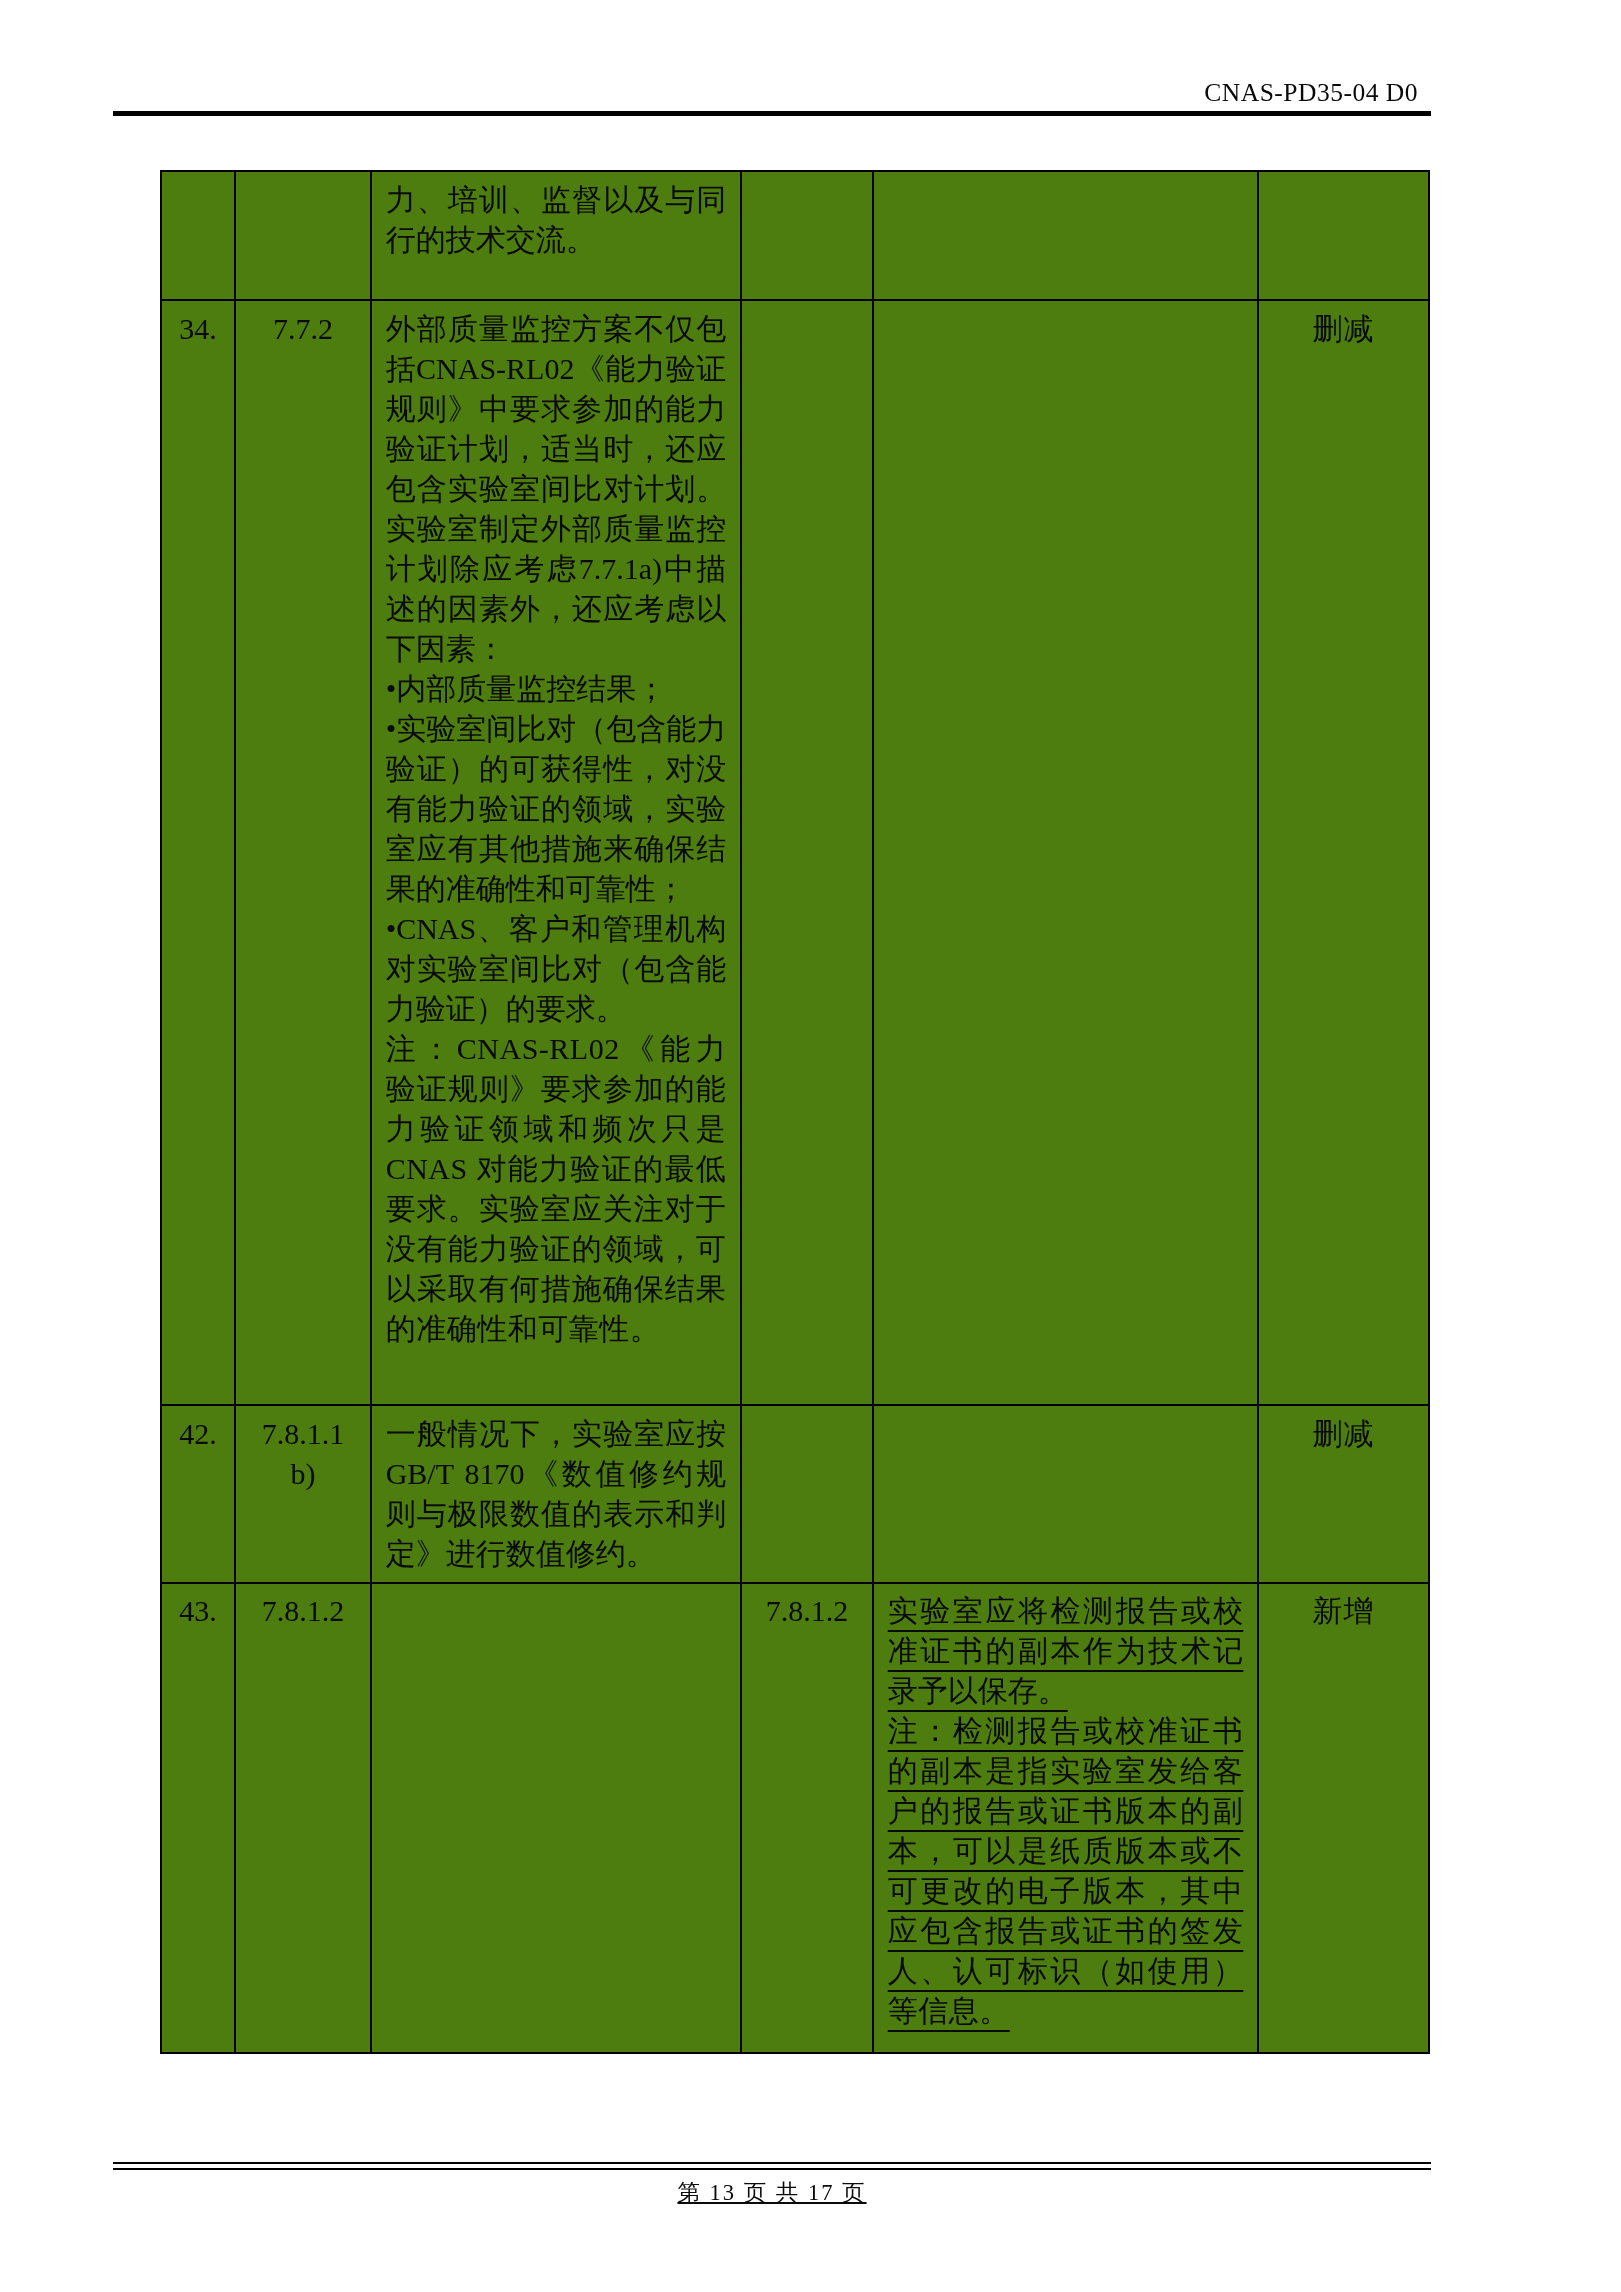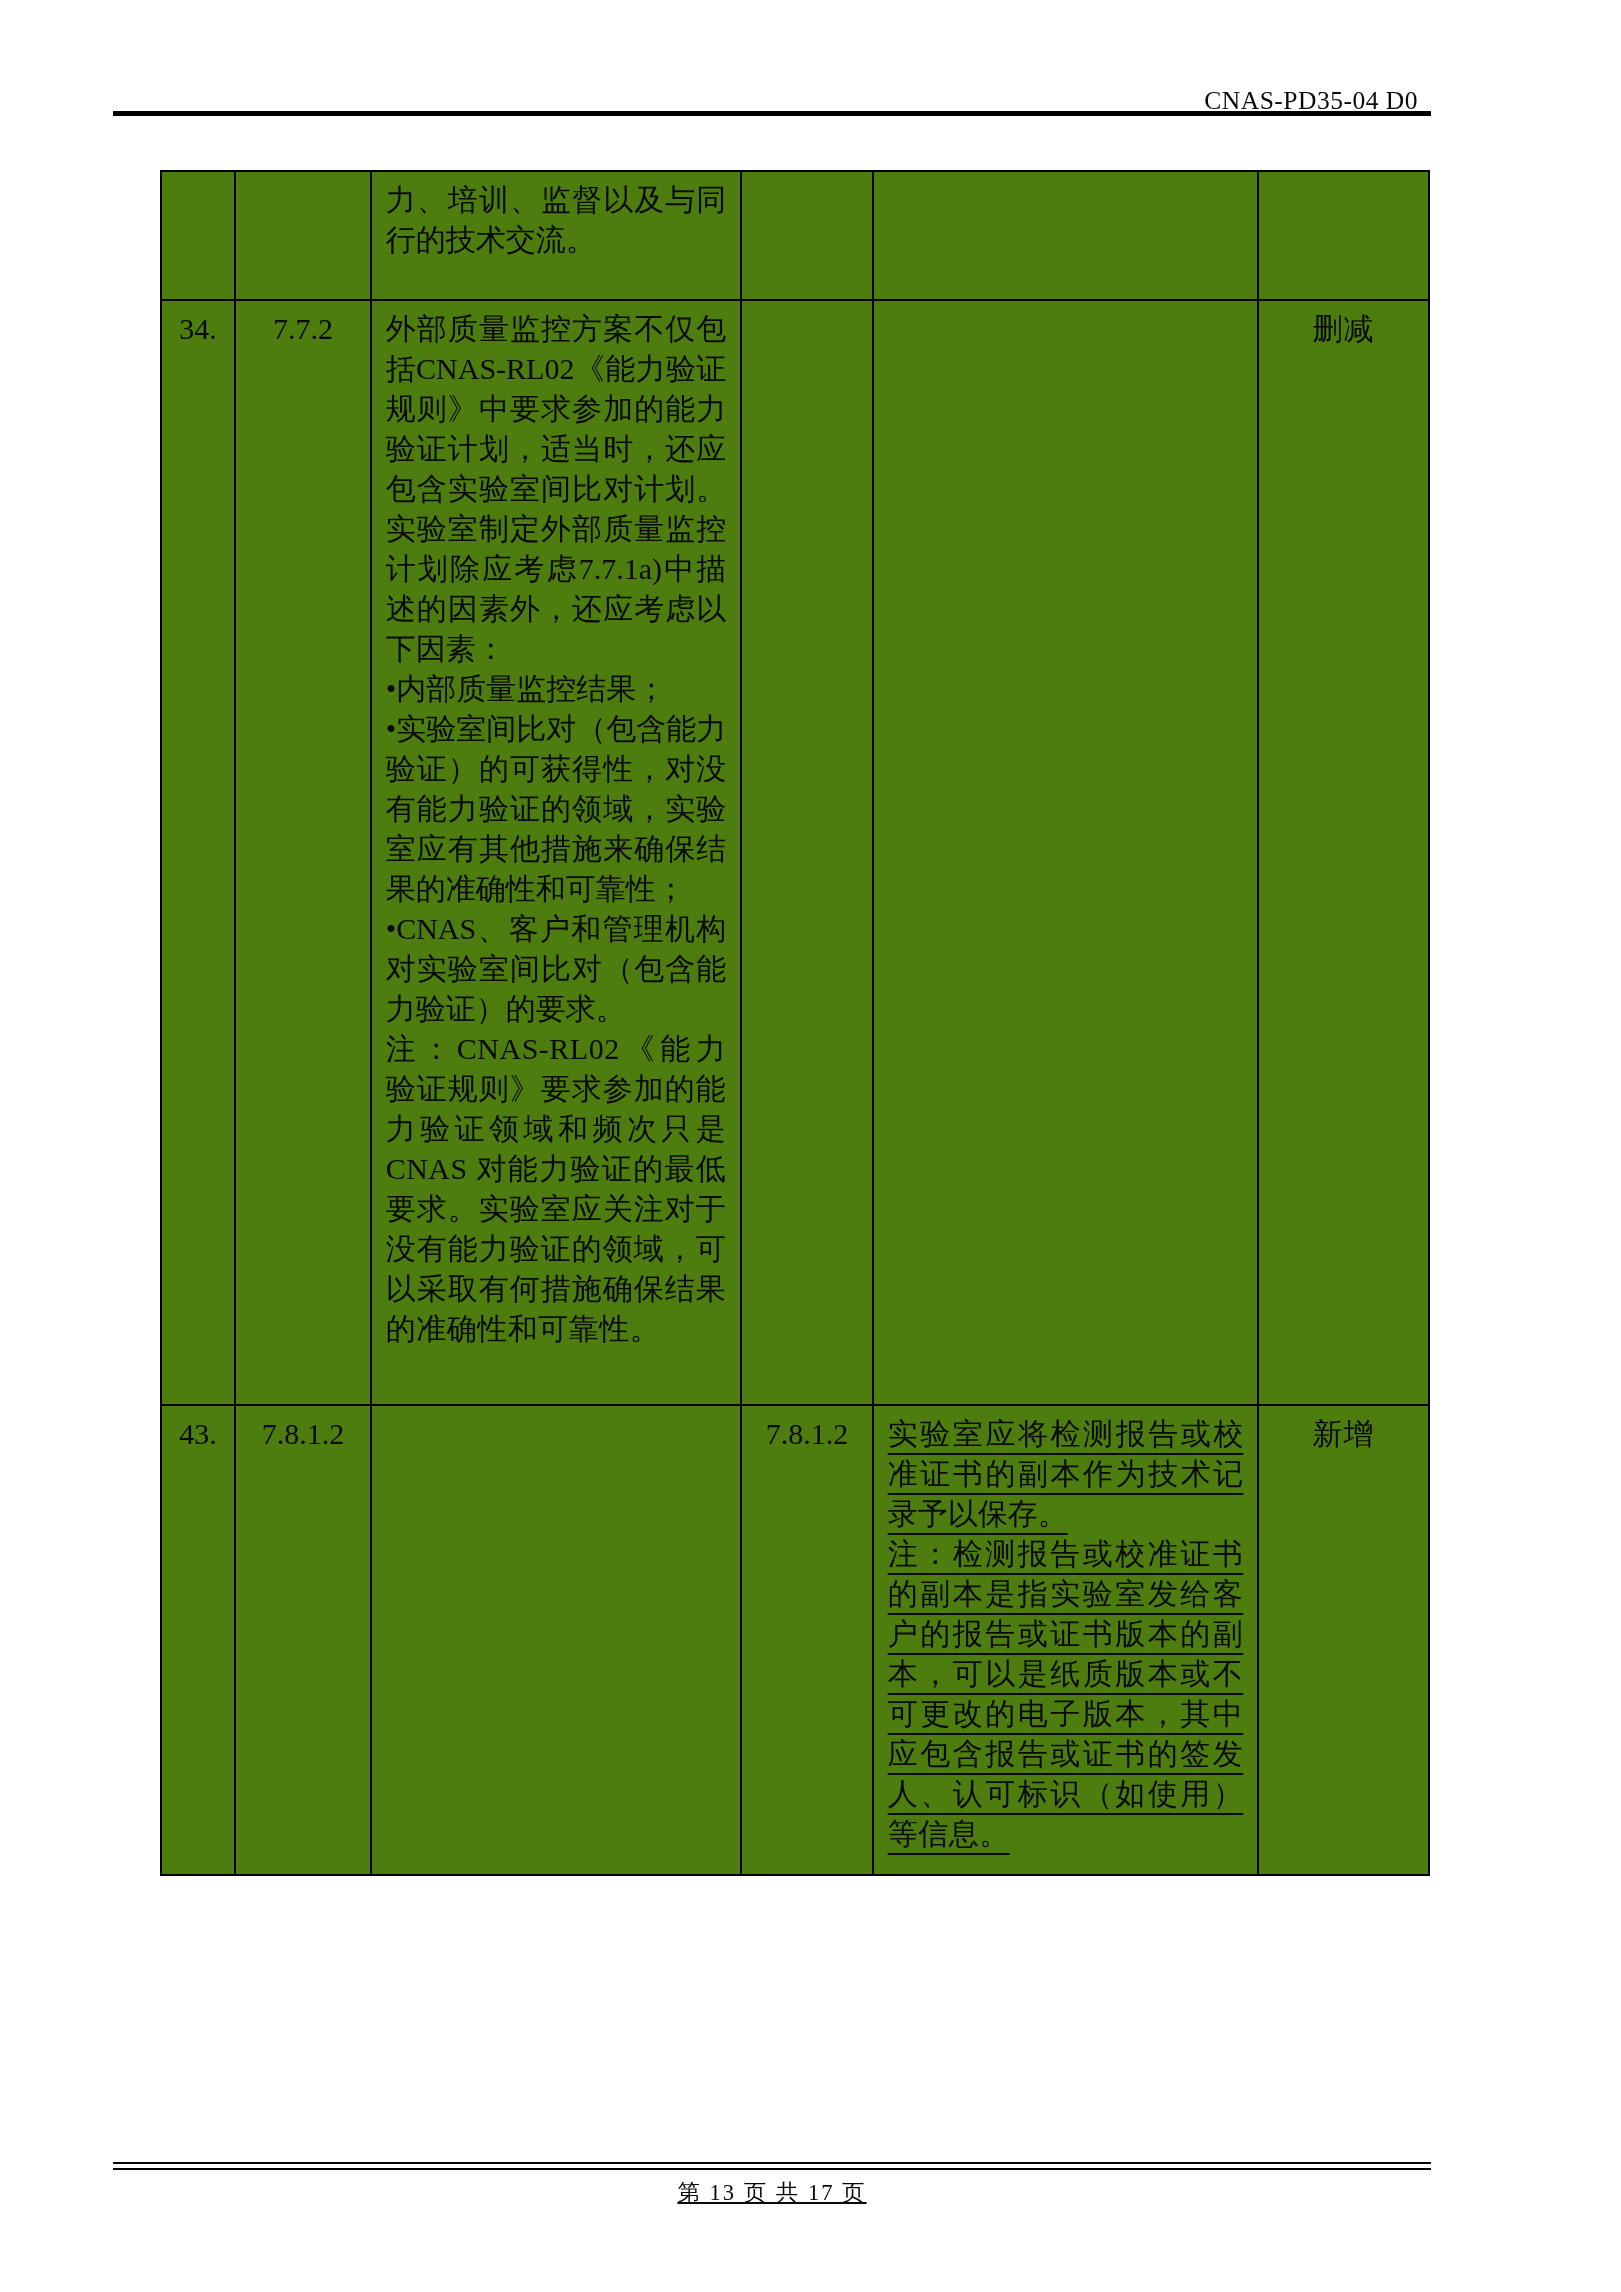--- a/index.html
+++ b/index.html
@@ -5,21 +5,21 @@
   html,body{margin:0;padding:0;background:#e8e8e8;}
   .page{
     position:relative;
     width:1621px;height:2293px;
     background:#ffffff;
     color:#0a0a0a;
     font-family:"Liberation Serif","DejaVu Serif",serif;
     overflow:hidden;
   }
   .doc-code{
-    position:absolute;top:86px;left:0;width:1418px;
+    position:absolute;top:78px;left:0;width:1418px;
     text-align:right;font-size:25.5px;line-height:29px;
     letter-spacing:0.5px;
   }
   .header-rule{
     position:absolute;top:111px;left:113px;width:1318px;height:4.9px;
     background:#000;
   }
   table.change{
     position:absolute;top:170px;left:160px;
     width:1268px;
@@ -101,20 +101,30 @@
           <div class="para">•内部质量监控结果；</div>
           <div class="para">•实验室间比对（包含能力验证）的可获得性，对没有能力验证的领域，实验室应有其他措施来确保结果的准确性和可靠性；</div>
           <div class="para">•CNAS、客户和管理机构对实验室间比对（包含能力验证）的要求。</div>
           <div class="para note">注：CNAS-RL02《能力验证规则》要求参加的能力验证领域和频次只是CNAS 对能力验证的最低要求。实验室应关注对于没有能力验证的领域，可以采取有何措施确保结果的准确性和可靠性。</div>
         </td>
         <td class="c-clause"></td>
         <td class="c-text"></td>
         <td class="c-change">删减</td>
       </tr>
 
+      <tr class="r2">
+        <td class="c-no">42.</td>
+        <td class="c-clause">7.8.1.1 b)</td>
+        <td class="c-text">
+          <div class="para">一般情况下，实验室应按GB/T 8170《数值修约规则与极限数值的表示和判定》进行数值修约。</div>
+        </td>
+        <td class="c-clause"></td>
+        <td class="c-text"></td>
+        <td class="c-change">删减</td>
+      </tr>
 
       <tr class="r3">
         <td class="c-no">43.</td>
         <td class="c-clause">7.8.1.2</td>
         <td class="c-text"></td>
         <td class="c-clause">7.8.1.2</td>
         <td class="c-text">
           <div class="para u">实验室应将检测报告或校准证书的副本作为技术记录予以保存。</div>
           <div class="para note u">注：检测报告或校准证书的副本是指实验室发给客户的报告或证书版本的副本，可以是纸质版本或不可更改的电子版本，其中应包含报告或证书的签发人、认可标识（如使用）等信息。</div>
         </td>

